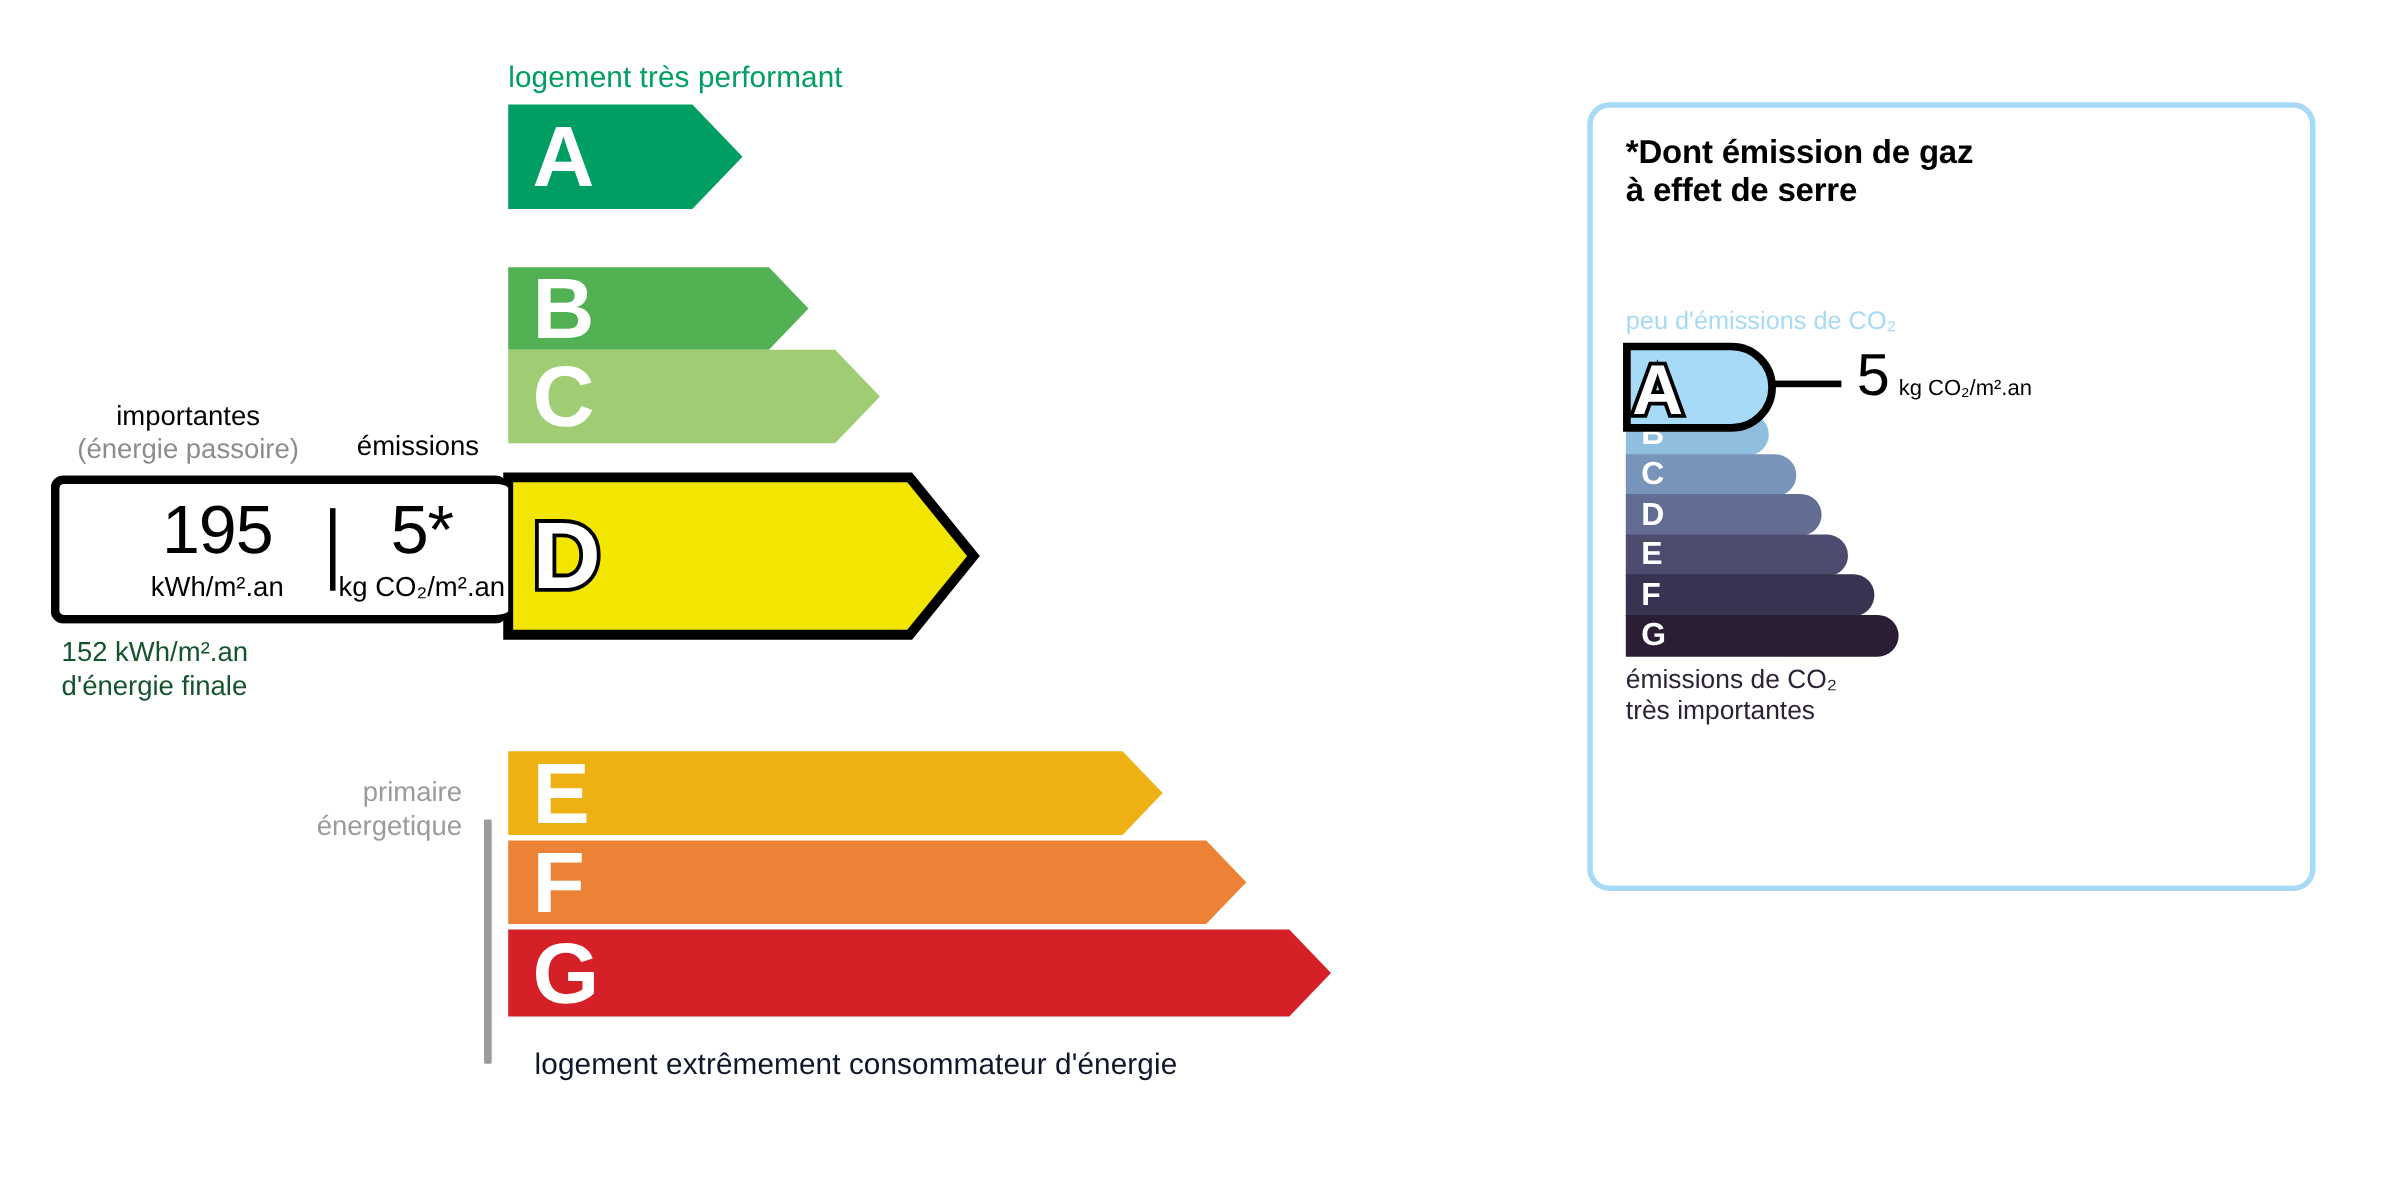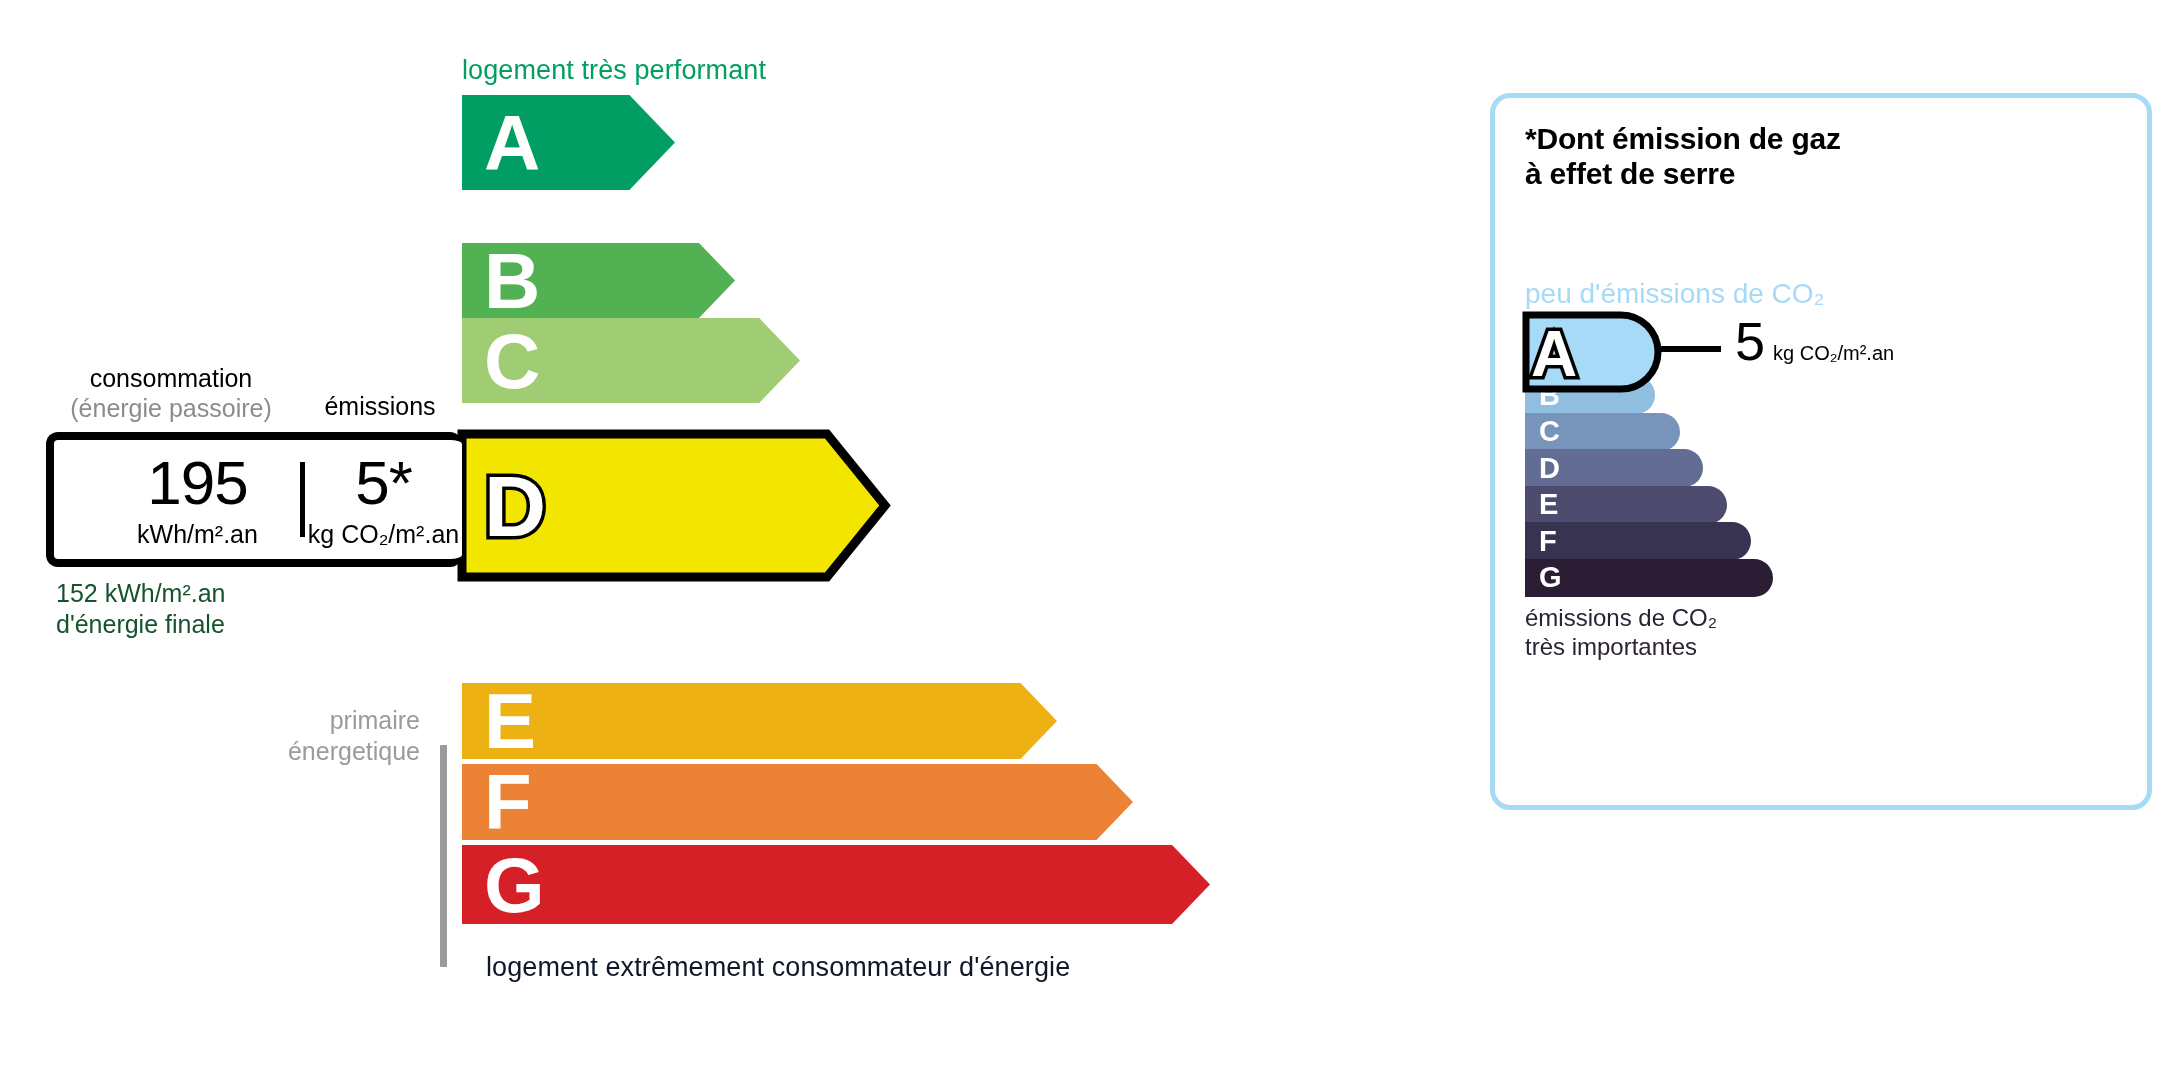--- a/index.html
+++ b/index.html
@@ -77,30 +77,30 @@
   }
   #passoire-bar{
     position:absolute;left:440px;top:745px;width:7px;height:222px;
     background:#9B9B9B;border-radius:1px;
   }
 
   
   #co2-panel{
     position:absolute;left:1443px;top:93px;width:662px;height:717px;
     border:5px solid #A6DAF6;border-radius:20px;
-    box-sizing:border-box;background:#fff;margin-left:47px;
+    box-sizing:border-box;background:#fff;
   }
   #co2-title{
     position:absolute;left:30px;top:23px;
     font-size:30px;font-weight:bold;color:#000;line-height:1.17;
     letter-spacing:-.2px;
   }
   #co2-top-caption{
     position:absolute;left:30px;top:180px;
-    font-size:28px;color:#A6DAF6;white-space:nowrap;
+    font-size:23px;color:#A6DAF6;white-space:nowrap;
   }
   #co2-bottom-caption{
     position:absolute;left:30px;top:506px;
     font-size:24px;color:#2B2236;line-height:1.2;
   }
   .co2-bar{
     position:absolute;height:38px;border-radius:0 19px 19px 0;
     display:flex;align-items:center;
   }
   .co2-bar .cl{
@@ -169,21 +169,21 @@
           <svg width="748" height="79" viewBox="0 0 748 79">
             <polygon points="0,0 710.08,0 748,39.5 710.08,79 0,79" fill="#D62027"></polygon>
             <text class="letter" x="22" y="39.5" dominant-baseline="central" font-size="75.05">G</text>
           </svg>
         </div>
       </div>
 
     <div class="bottom-caption">logement extrêmement consommateur d'énergie</div>
 
     <div id="label-consommation">
-      <div>consommation</div>
+      <div>importantes</div>
       <div class="sub">(énergie passoire)</div>
     </div>
     <div id="label-emissions">émissions</div>
 
     <div id="value-box">
       <div class="vb-cell left">
         <div class="vb-num">195</div>
         <div class="vb-unit">kWh/m².an</div>
       </div>
       <div class="vb-div"></div>

